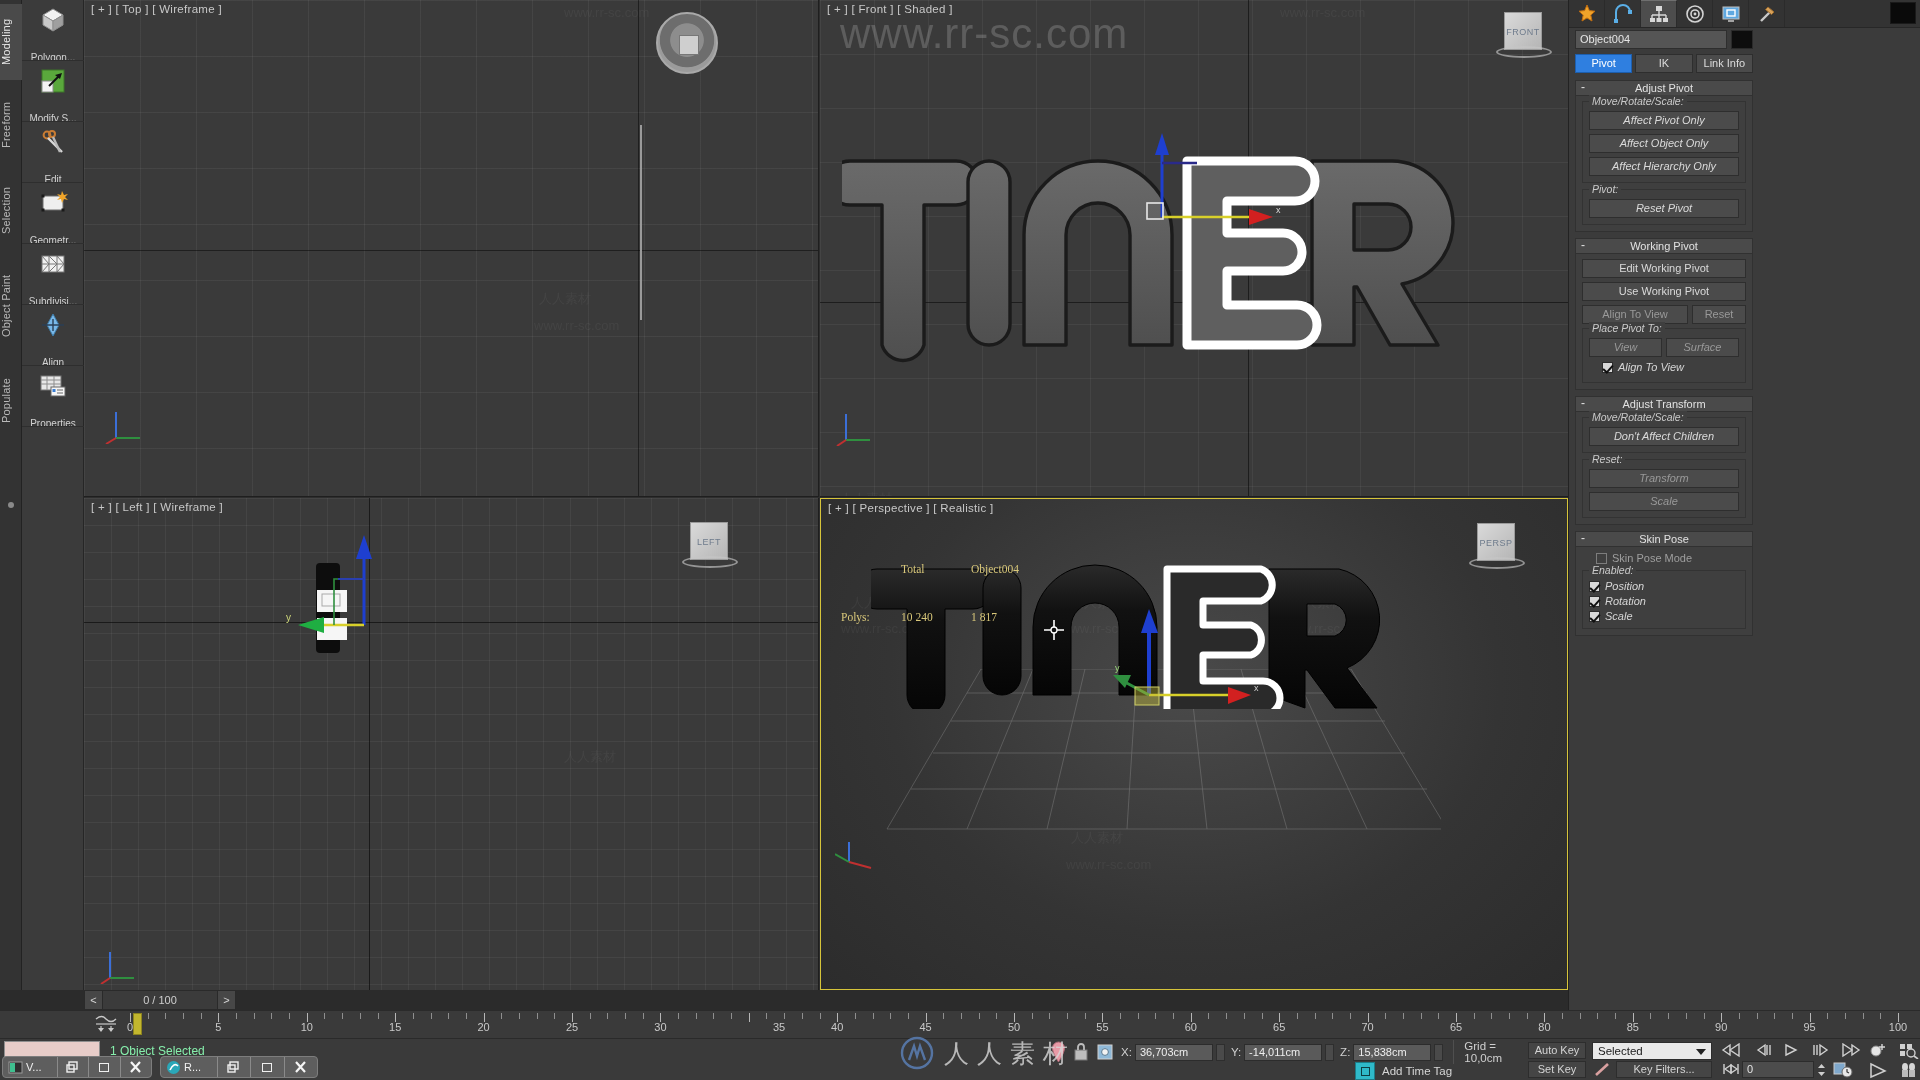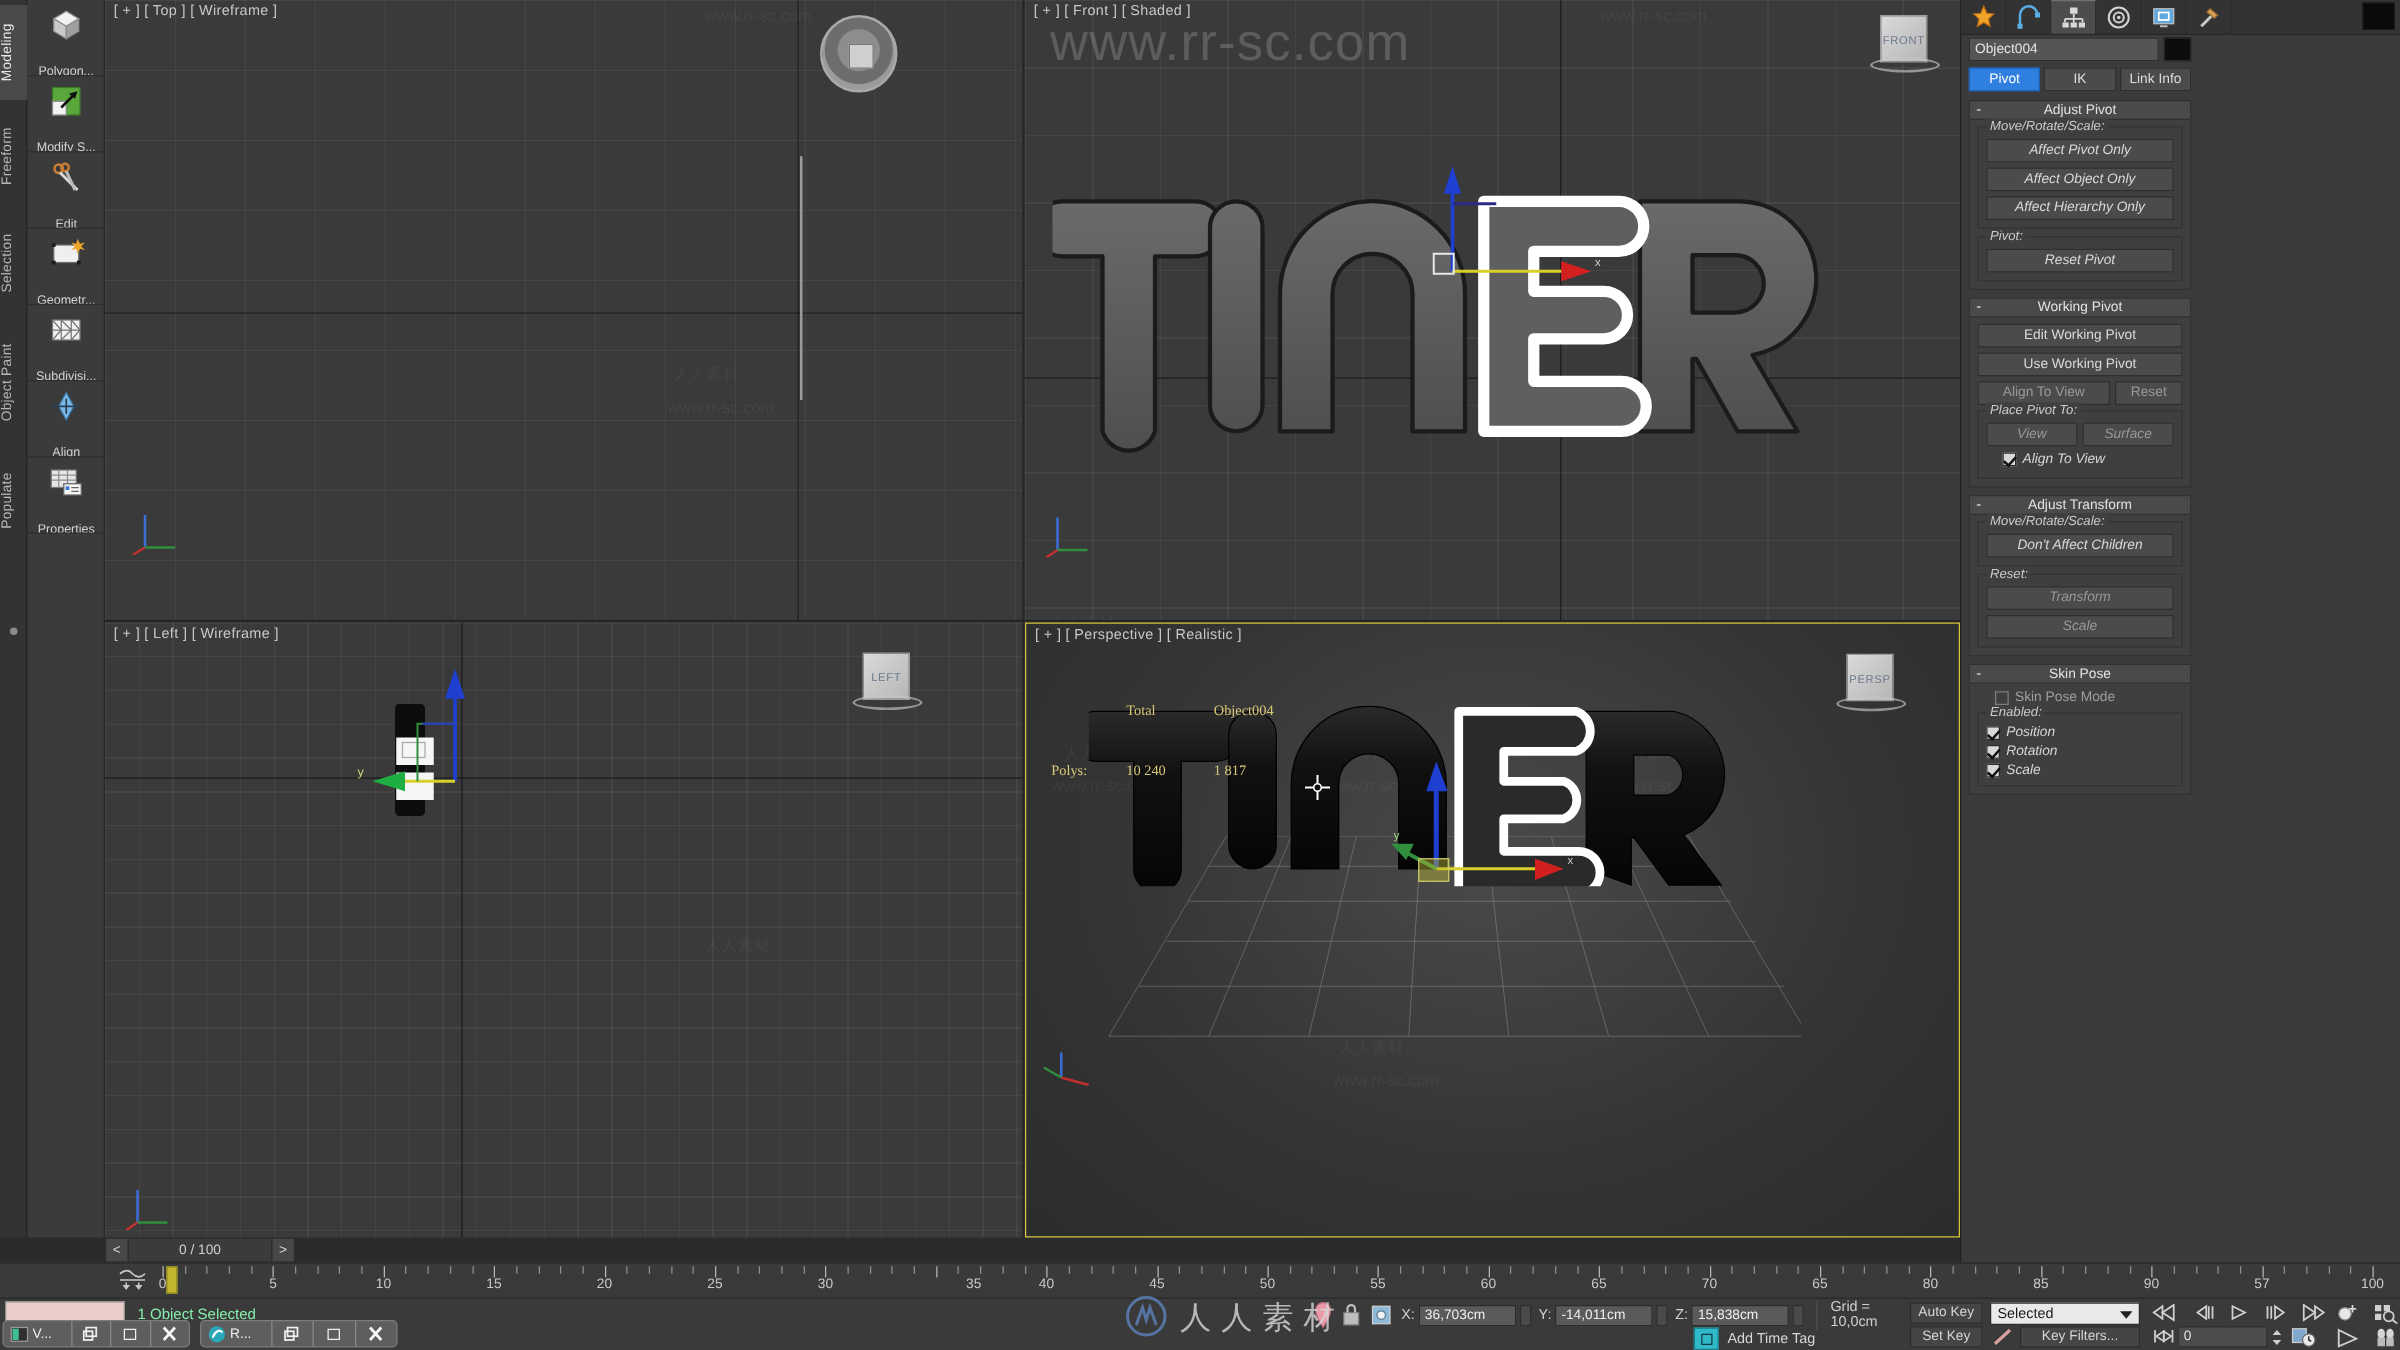--- a/index.html
+++ b/index.html
@@ -783,21 +783,21 @@
       <div class="tick" style="left: 1538.16px;"></div>
       <div class="tick" style="left: 1555.84px;"></div>
       <div class="tick" style="left: 1573.52px;"></div>
       <div class="tick maj" style="left: 1591.2px;"></div>
       <div class="ticklbl" style="left: 1591.2px;">90</div>
       <div class="tick" style="left: 1608.88px;"></div>
       <div class="tick" style="left: 1626.56px;"></div>
       <div class="tick" style="left: 1644.24px;"></div>
       <div class="tick" style="left: 1661.92px;"></div>
       <div class="tick maj" style="left: 1679.6px;"></div>
-      <div class="ticklbl" style="left: 1679.6px;">57</div>
+      <div class="ticklbl" style="left: 1679.6px;">95</div>
       <div class="tick" style="left: 1697.28px;"></div>
       <div class="tick" style="left: 1714.96px;"></div>
       <div class="tick" style="left: 1732.64px;"></div>
       <div class="tick" style="left: 1750.32px;"></div>
       <div class="tick maj" style="left: 1768px;"></div>
       <div class="ticklbl" style="left: 1768px;">100</div>
     </div>
   <div id="time-slider"></div>
 </div>
 

